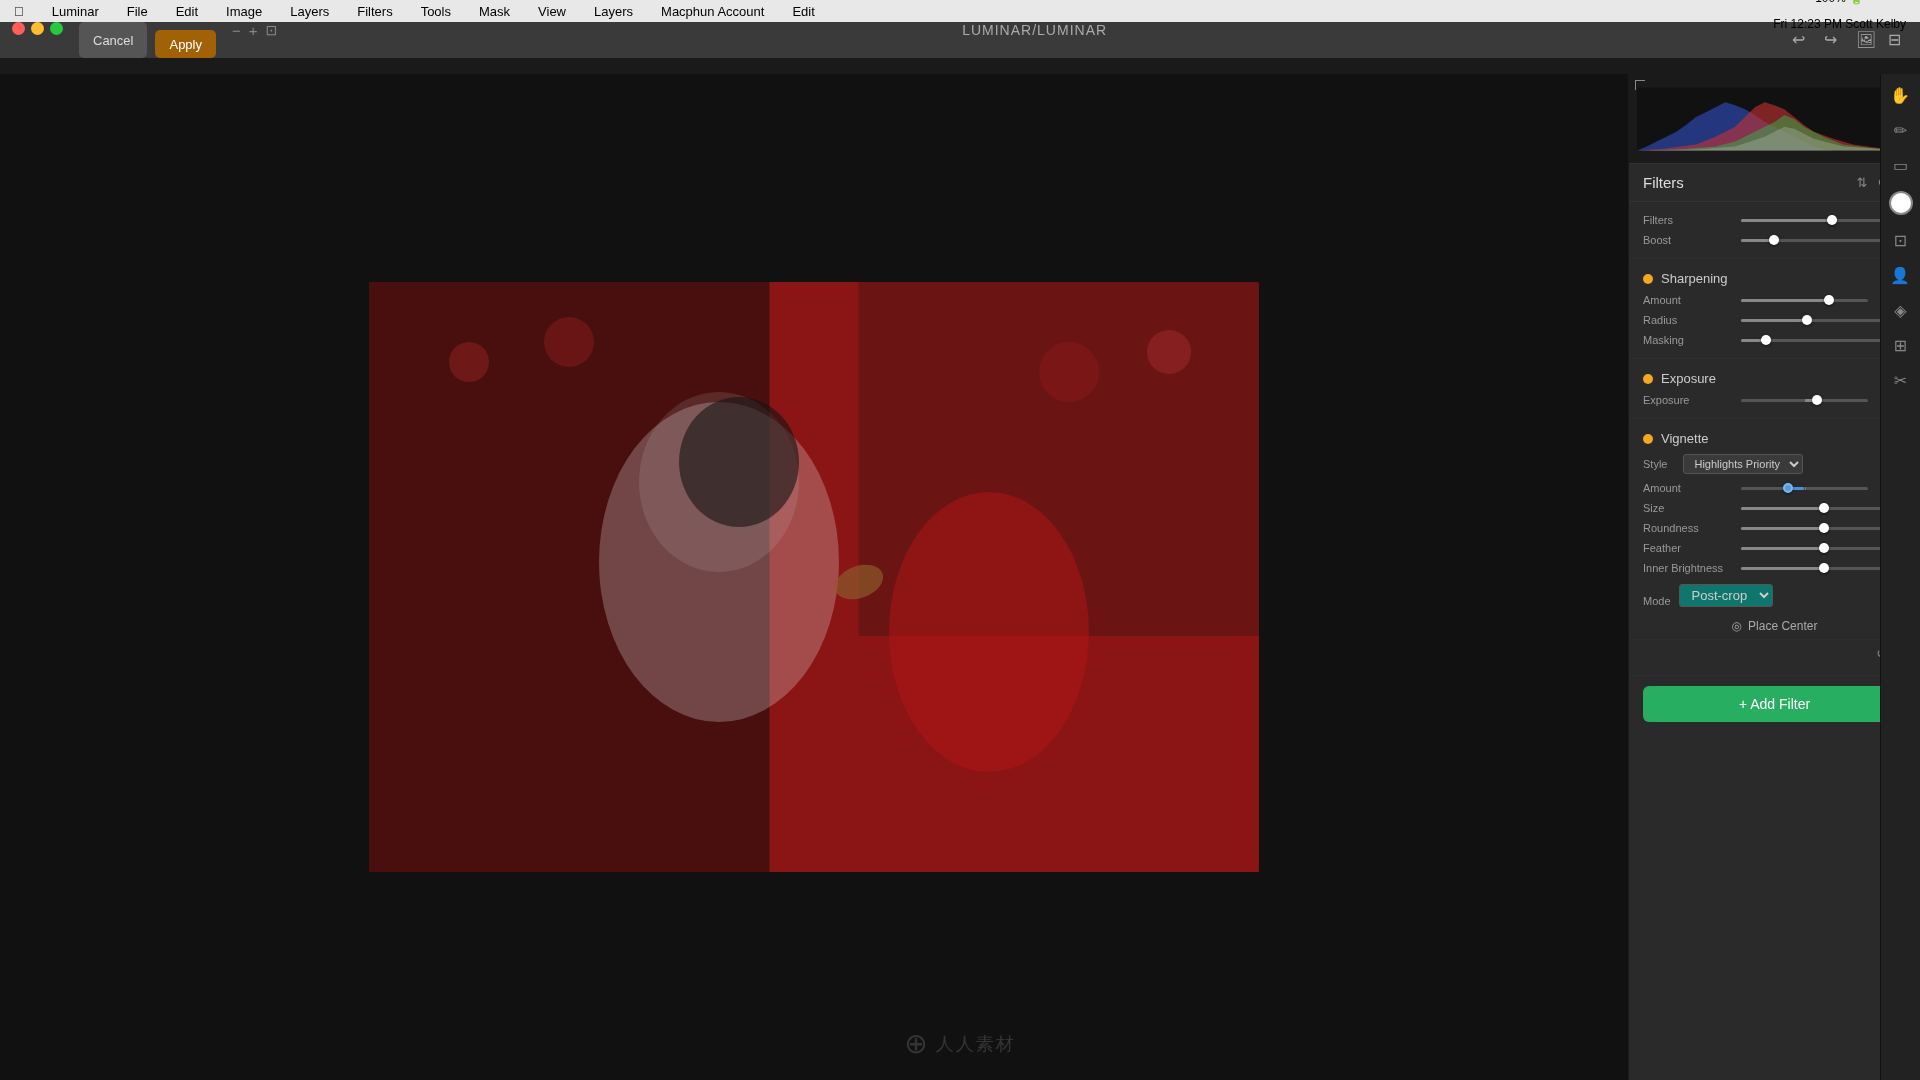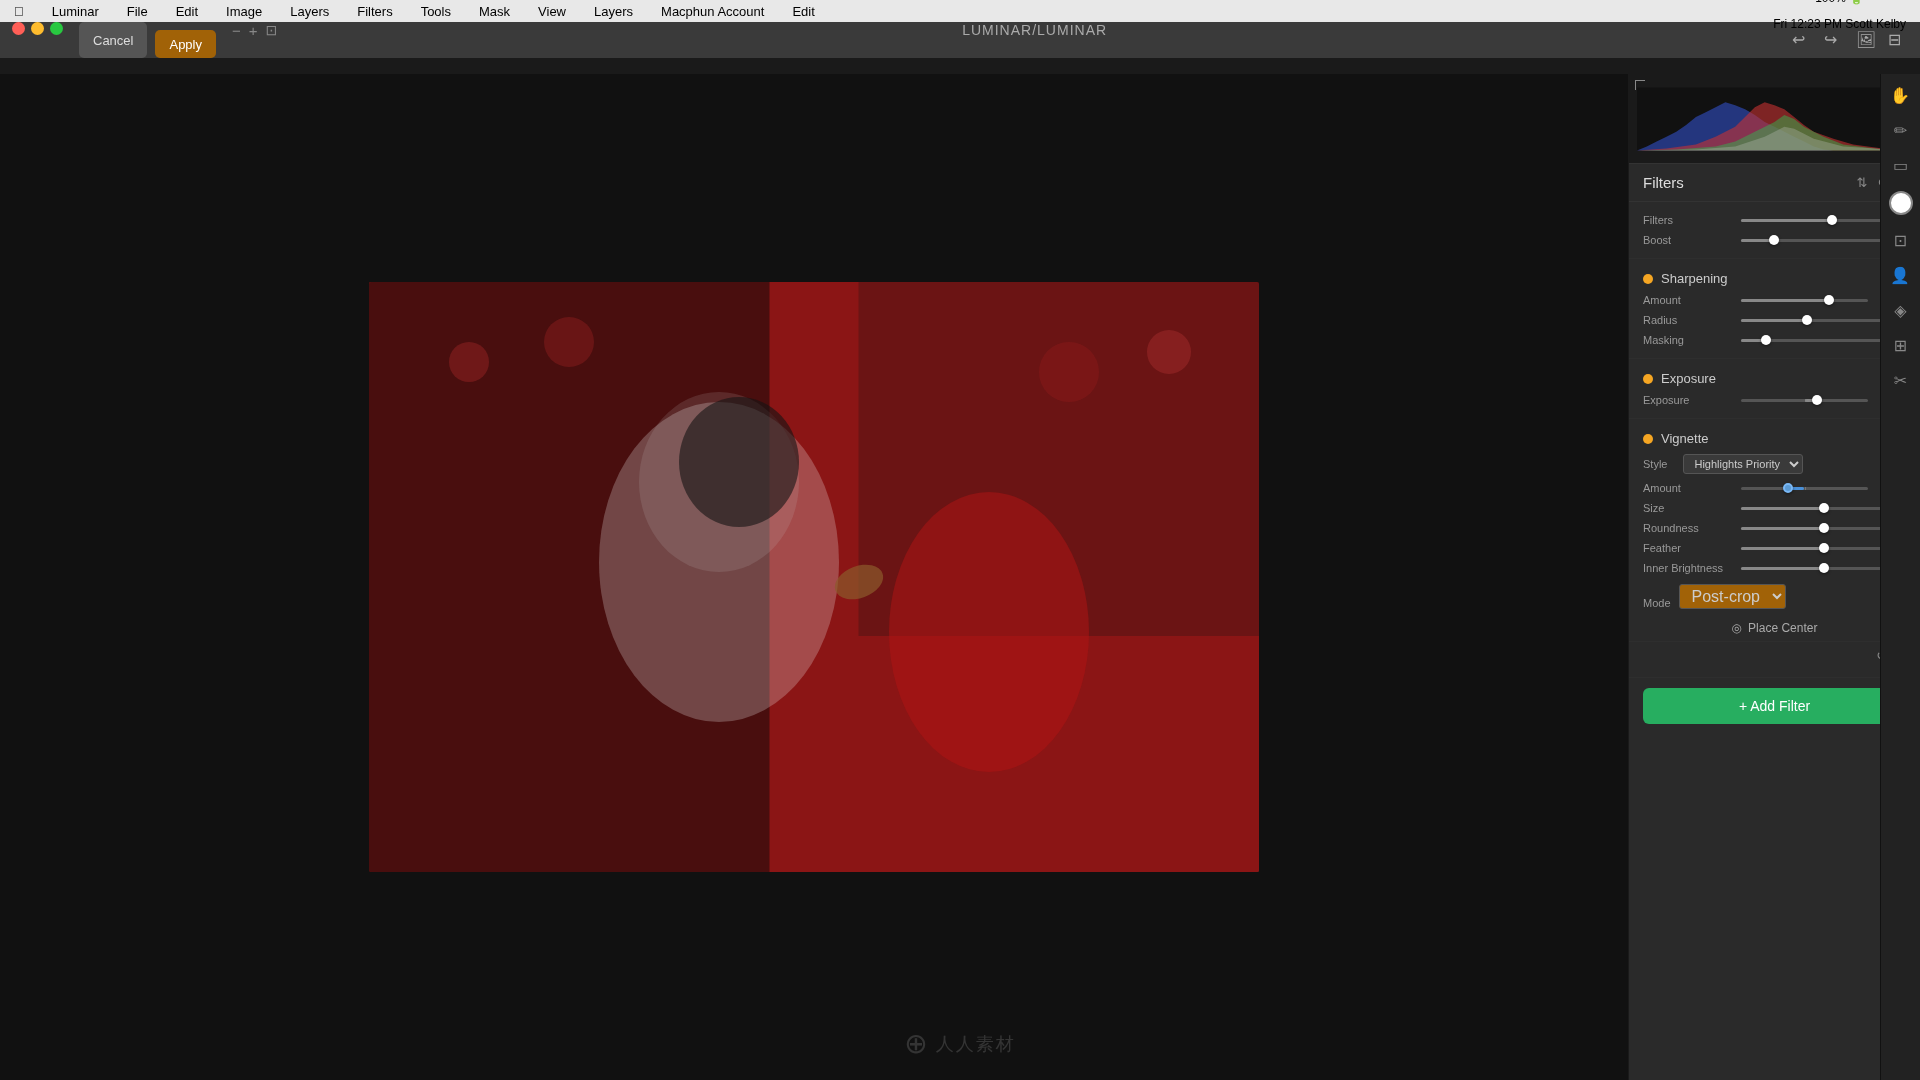--- a/index.html
+++ b/index.html
@@ -261,24 +261,24 @@
 
     
     .mode-row {
       display: flex;
       align-items: flex-end;
       padding: 6px 14px;
       gap: 8px;
     }
     .mode-label { font-size: 11px; color: #999; }
     .mode-select {
-      background: #a16207;
+      background: #0f766e;
       border: 1px solid #555;
       color: #ccc;
-      font-size: 16px;
+      font-size: 13px;
       padding: 2px 8px;
       border-radius: 3px;
       cursor: pointer;
     }
 
     
     .place-center-row {
       display: flex;
       align-items: center;
       justify-content: center;

